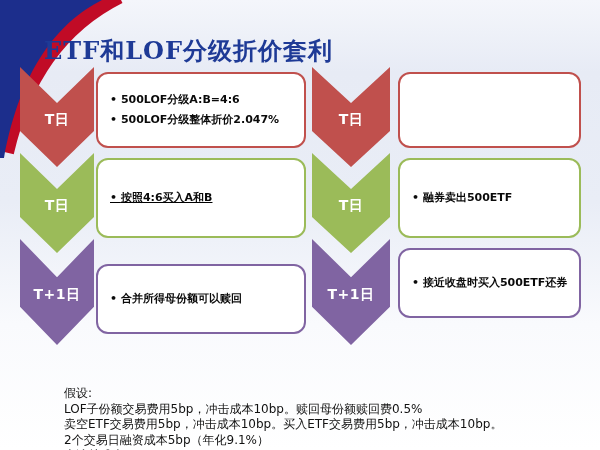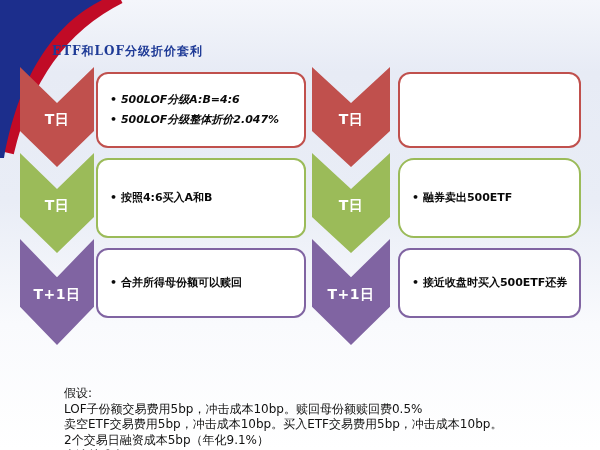--- a/index.html
+++ b/index.html
@@ -5,22 +5,22 @@
   html,body{margin:0;padding:0;}
   .slide{
     position:relative;
     width:600px;height:450px;
     overflow:hidden;
     background:linear-gradient(180deg,#f4f6fb 0%,#e7ebf5 16%,#e9edf6 45%,#f9fafd 72%,#ffffff 100%);
     font-family:"DejaVu Sans","Liberation Sans",sans-serif;
   }
   .corner{position:absolute;left:0;top:0;}
   .title{
-    position:absolute;left:36px;top:27px;margin:16px;
-    font-size:12px;font-weight:600;letter-spacing:1px;
+    position:absolute;left:36px;top:27px;margin:8px;
+    font-size:24px;font-weight:600;letter-spacing:1px;
     font-family:"DejaVu Serif","Liberation Serif",serif;
   }
   .chev{
     position:absolute;width:74px;
     clip-path:polygon(0 0,50% 36%,100% 0,100% 64%,50% 100%,0 64%);
   }
   .chev-label{
     position:absolute;left:0;right:0;top:44%;
     text-align:center;color:#ffffff;
     font-size:14px;font-weight:700;letter-spacing:0.5px;
@@ -31,24 +31,24 @@
   .chev-r1{left:312px;top:67px;height:100px;width:78px;}
   .chev-r2{left:312px;top:153px;height:100px;width:78px;}
   .chev-r3{left:312px;top:239px;height:106px;width:78px;}
   .fbox{
     position:absolute;background:#ffffff;
     border:2px solid #888;border-radius:12px;
     display:flex;align-items:center;
     box-sizing:border-box;padding:4px 6px 4px 12px;
   }
   .box-l1{left:96px;top:72px;width:210px;height:76px;}
-  .box-l2{left:96px;top:158px;width:210px;height:80px;}
-  .box-l3{left:96px;top:248px;width:210px;height:70px;}
+  .box-l2{left:96px;top:158px;width:210px;height:80px;text-decoration:underline;}
+  .box-l3{left:96px;top:264px;width:210px;height:70px;}
   .box-r1{left:398px;top:72px;width:183px;height:76px;}
-  .box-r2{left:398px;top:158px;width:183px;height:80px;border-radius:16px;}
+  .box-r2{left:398px;top:158px;width:183px;height:80px;}
   .box-r3{left:398px;top:248px;width:183px;height:70px;}
   .bullet-item{
     font-size:11px;font-weight:700;color:#0a0a0a;
     line-height:1.8;white-space:nowrap;
   }
   .bullet-item::before{content:"• ";}
   .assumptions{
     position:absolute;left:64px;top:341px;
     font-size:12px;line-height:15.6px;color:#111111;margin-top:45px;
   }
@@ -69,21 +69,21 @@
   <div class="chev chev-l1" style="background: rgb(192, 80, 77);">
     <span class="chev-label">T日</span>
   </div>
   <div class="chev chev-l2" style="background: rgb(155, 187, 89);">
     <span class="chev-label">T日</span>
   </div>
   <div class="chev chev-l3" style="background: rgb(128, 100, 162);">
     <span class="chev-label">T+1日</span>
   </div>
 
-  <div class="fbox box-l1" style="border-color: rgb(192, 80, 77); font-style: italic;">
+  <div class="fbox box-l1" style="border-color: rgb(192, 80, 77);">
     <div class="bullets">
         <div class="bullet-item">500LOF分级A:B=4:6</div>
         <div class="bullet-item">500LOF分级整体折价2.047%</div>
       </div>
   </div>
   <div class="fbox box-l2" style="border-color: rgb(155, 187, 89);">
     <div class="bullets">
         <div class="bullet-item">按照4:6买入A和B</div>
       </div>
   </div>

